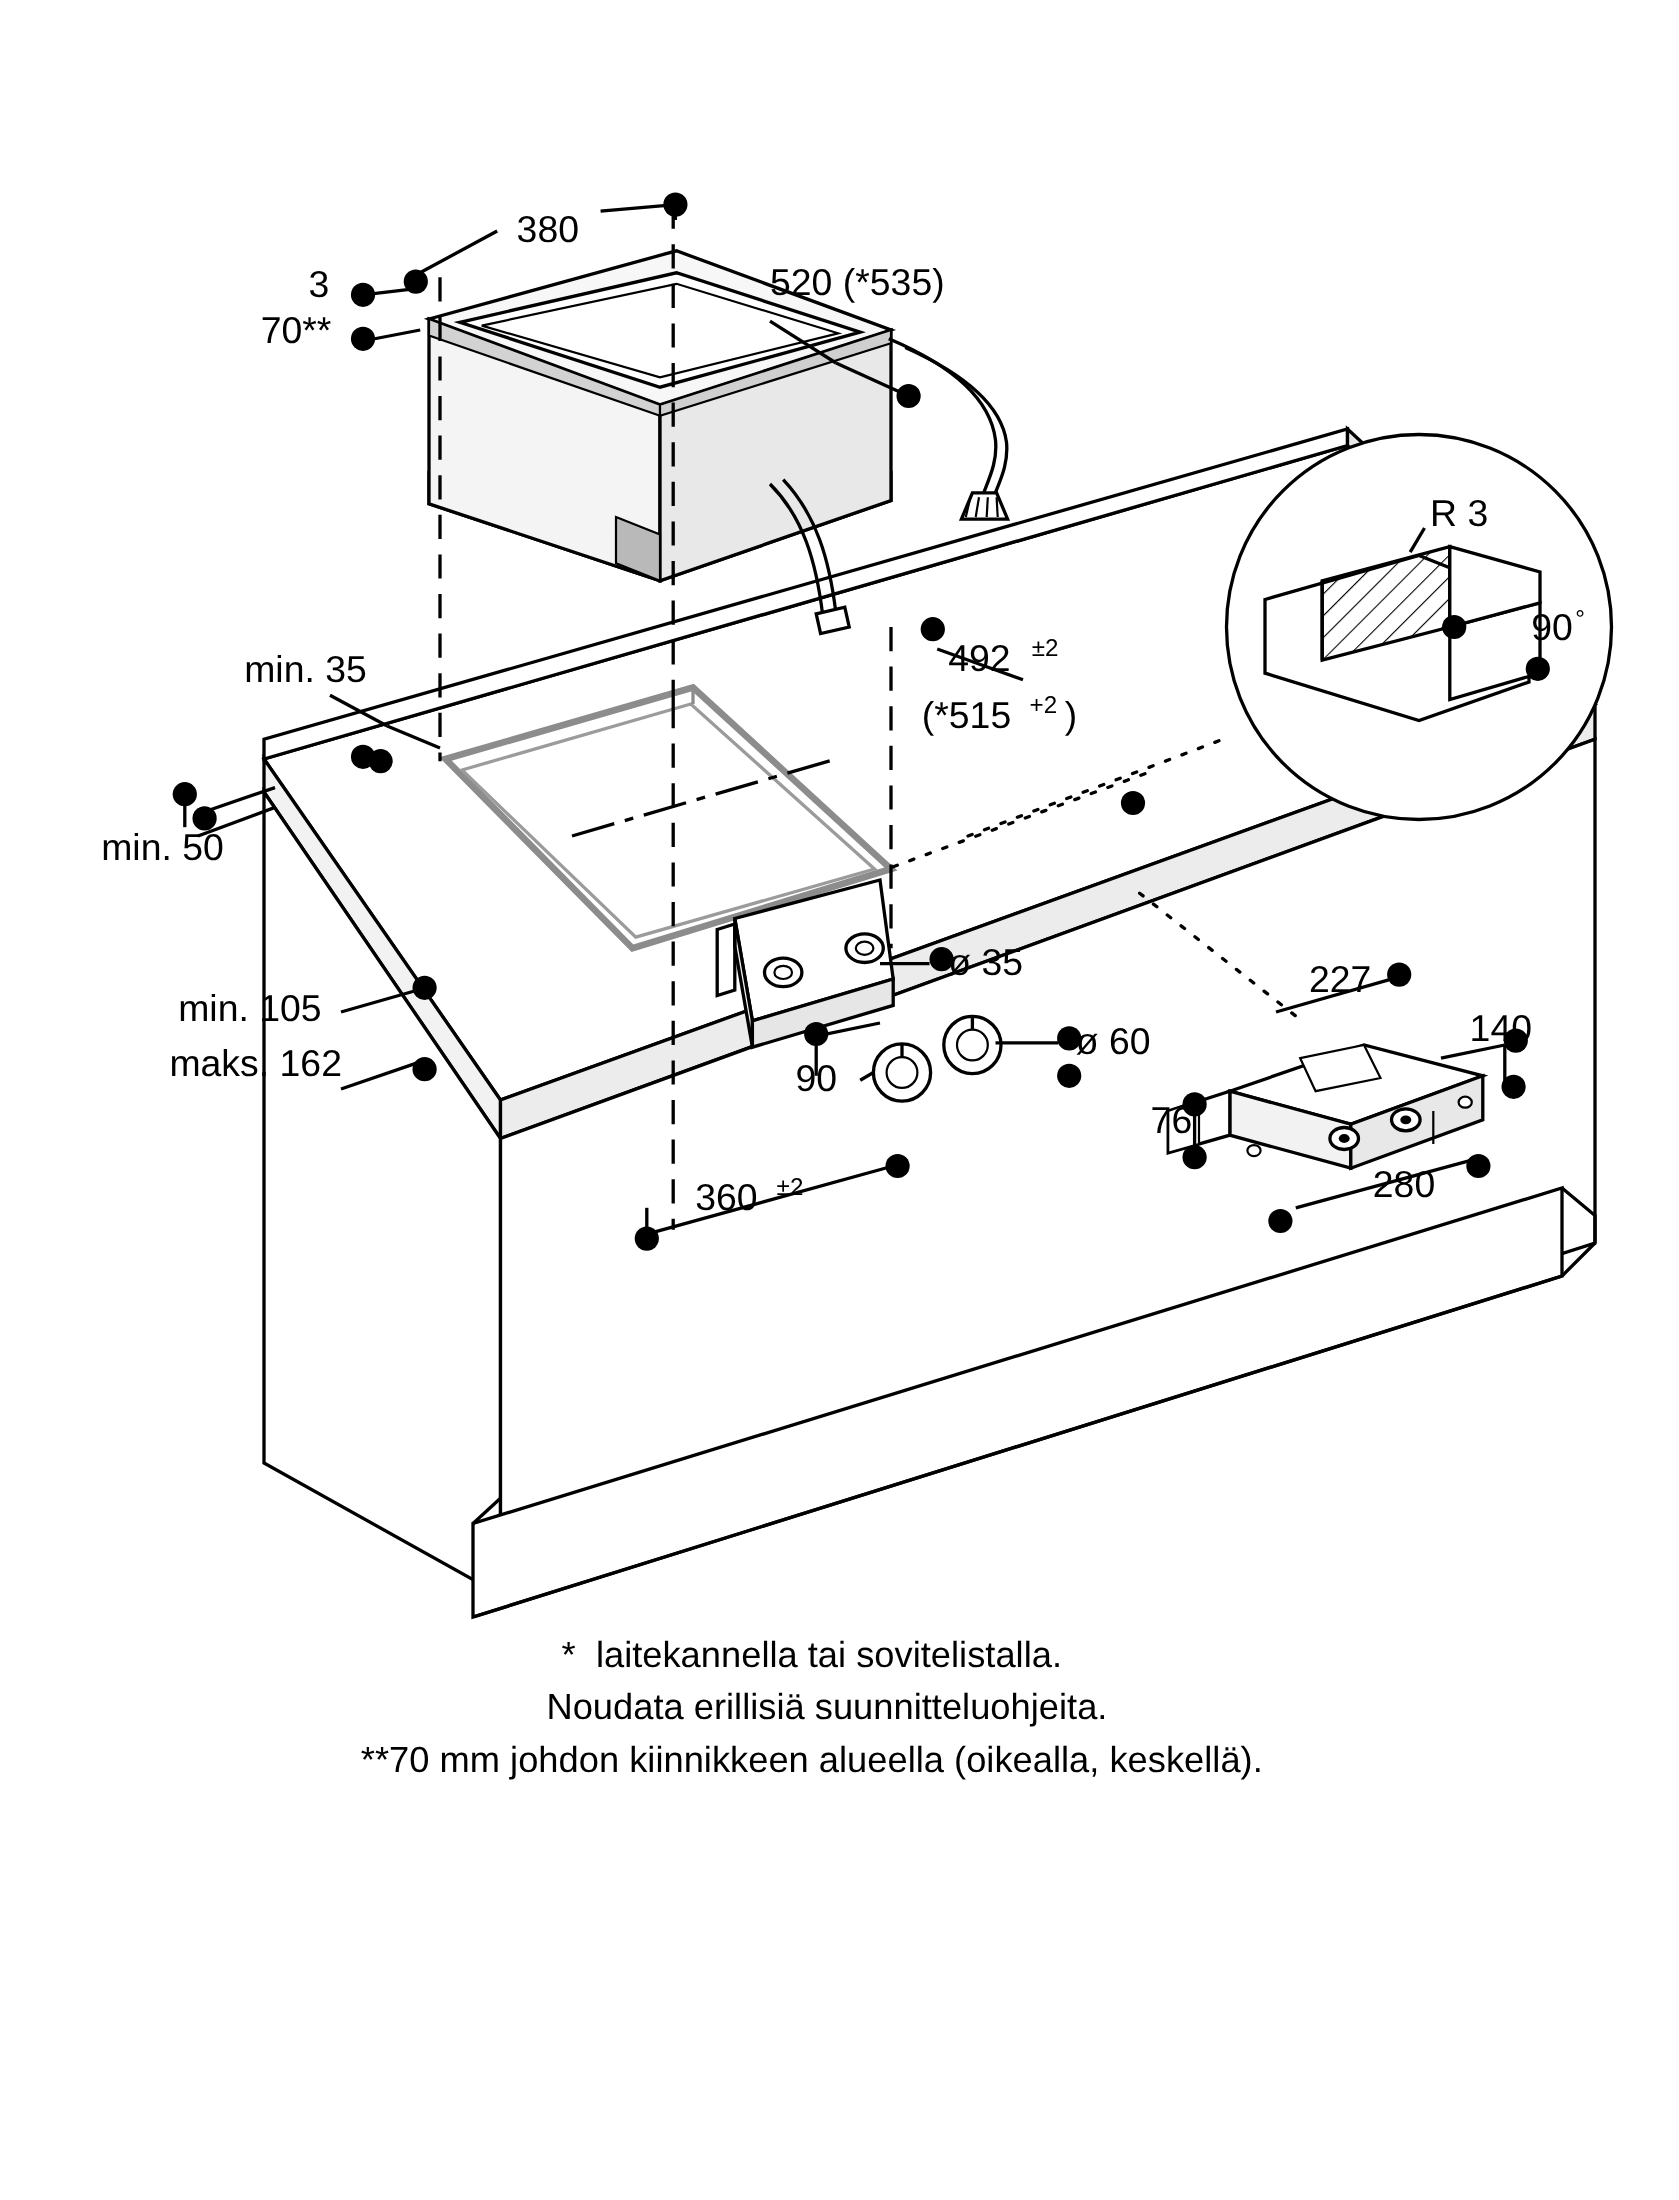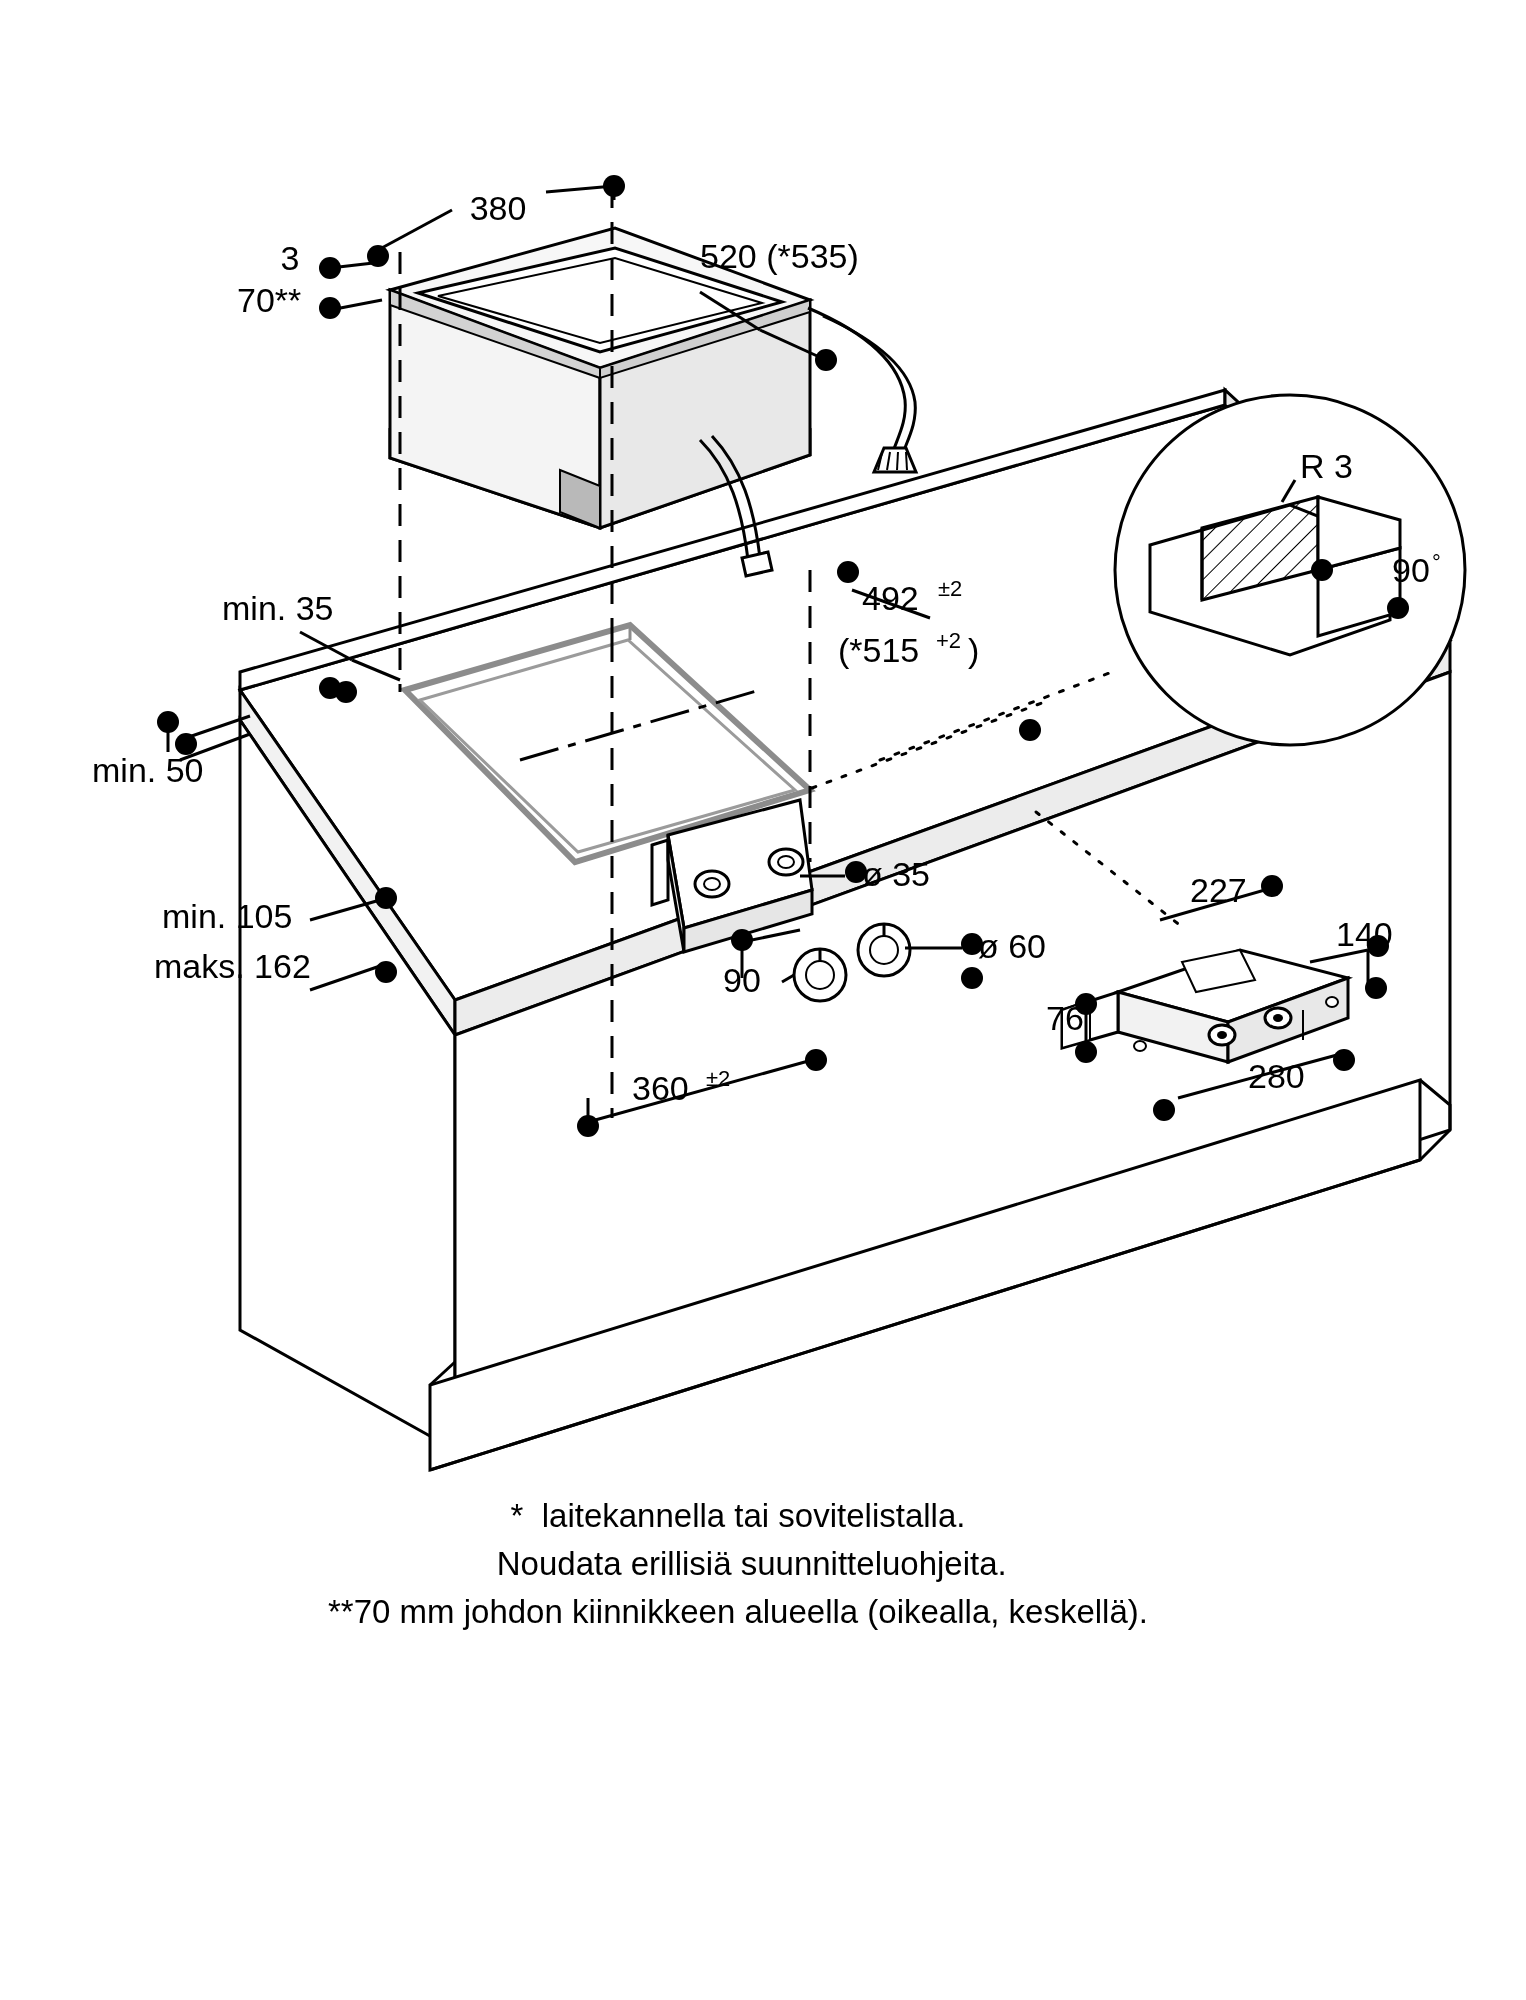--- a/index.html
+++ b/index.html
@@ -36,21 +36,20 @@
   .dim-label-sup {
     font-family: "Liberation Sans", sans-serif;
     font-size: 22px;
     fill: #000000;
   }
   .footnotes {
     position: absolute;
     left: 88px;
     top: 1480px;
     width: 1300px;
-    margin-top: 12px;
   }
   .footnote-line {
     font-family: "Liberation Sans", sans-serif;
     font-size: 33px;
     line-height: 48px;
     color: #000000;
     white-space: pre;
   }
 </style>
 </head>

